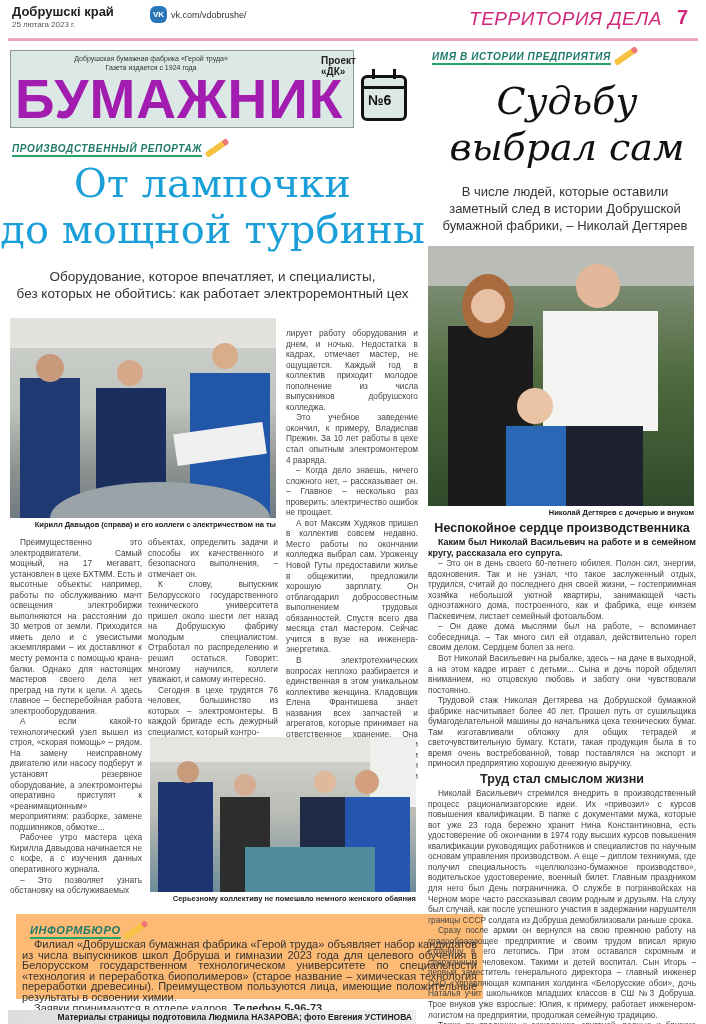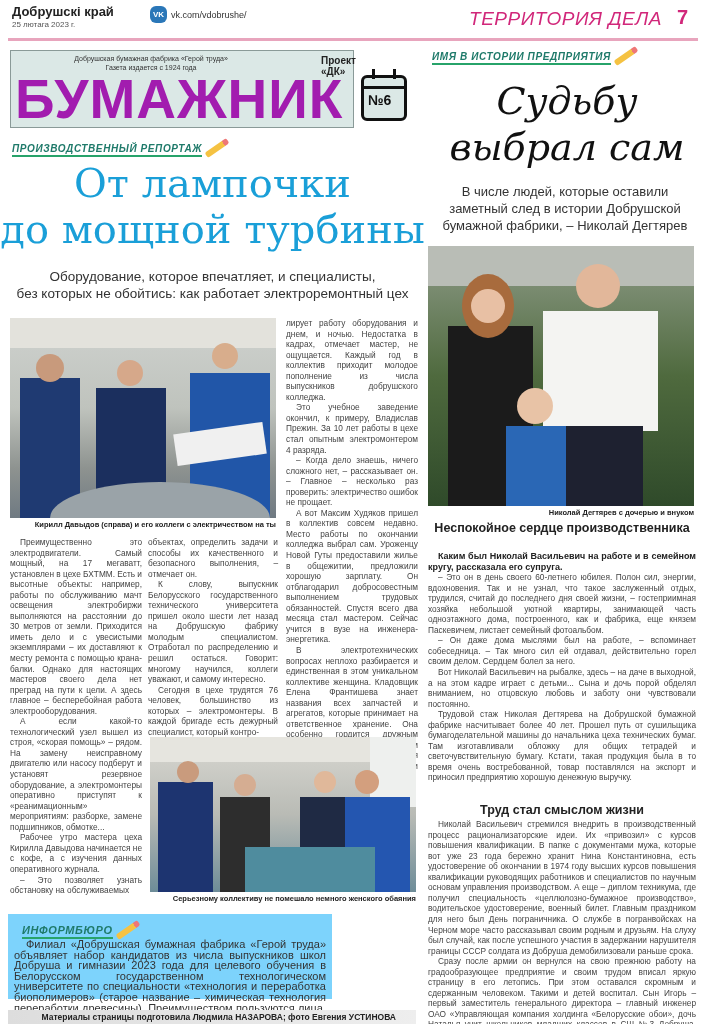--- a/index.html
+++ b/index.html
@@ -27,24 +27,24 @@
 .script-blue{left:0;width:425px;text-align:center;font-family:"DejaVu Serif",serif;color:#1a9fd8;font-size:40px;line-height:46px}
 .deck{left:0;width:425px;text-align:center;font-size:13.5px;line-height:17px;color:#333}
 .photo{background:#888;overflow:hidden}
 .caption{font-size:7.5px;font-weight:bold;color:#222;text-align:right;white-space:nowrap}
 .col{font-size:8.3px;line-height:10.55px;color:#444;text-align:justify}
 .col p{text-indent:10px}
 .col p.lead{font-weight:bold;color:#222;font-size:9px;text-indent:10px}
 .script-black{left:432px;width:270px;text-align:center;font-family:"DejaVu Serif",serif;font-style:italic;font-size:38px;line-height:46px;color:#111}
 .deck-r{left:430px;width:270px;text-align:center;font-size:13px;line-height:17px;color:#333}
 .subhead{font-size:12.5px;font-weight:bold;color:#222;text-align:center}
-.info{left:8px;top:914px;width:324px;height:85px;background:#7dd3fc}
+.info{left:16px;top:914px;width:467px;height:85px;background:#fdba74}
 .info-tag{position:absolute;left:14px;top:6px}
 .info-text{position:absolute;left:6px;top:25px;right:6px;font-size:11px;line-height:10.6px;color:#333;text-align:justify}
-.credits{left:8px;top:1010px;width:408px;height:14px;background:linear-gradient(90deg,#ddd,#eee);font-size:8.5px;font-weight:bold;text-align:right;padding-right:20px;line-height:14px;color:#222}
+.credits{left:8px;top:1010px;width:408px;height:14px;background:linear-gradient(90deg,#ddd,#eee);font-size:8.5px;font-weight:bold;text-align:right;padding-right:4px;line-height:14px;color:#222}
 </style>
 </head>
 <body>
 
 <div class="abs top-logo">Добрушскі край</div>
 <div class="abs top-date">25 лютага 2023 г.</div>
 <div class="abs vk">
   <span class="vk-box">VK</span>
   <span>vk.com/vdobrushe/</span>
 </div>
@@ -99,21 +99,21 @@
   <p>Рабочее утро мастера цеха Кирилла Давыдова начинается не с кофе, а с изучения данных оперативного журнала.</p>
   <p>– Это позволяет узнать обстановку на обслуживаемых</p>
 </div>
 
 <div class="abs col" style="left:148px;top:537px;width:130px">
   <p style="text-indent:0">объектах, определить задачи и способы их качественного и безопасного выполнения, – отмечает он.</p>
   <p>К слову, выпускник Белорусского государственного технического университета пришел около шести лет назад на Добрушскую фабрику молодым специалистом. Отработал по распределению и решил остаться. Говорит: многому научился, коллеги уважают, и самому интересно.</p>
   <p>Сегодня в цехе трудятся 76 человек, большинство из которых – электромонтеры. В каждой бригаде есть дежурный специалист, который контро-</p>
 </div>
 
-<div class="abs col" style="left:286px;top:318px;width:132px">
+<div class="abs col" style="left:286px;top:328px;width:132px">
   <p style="text-indent:0">лирует работу оборудования и днем, и ночью. Недостатка в кадрах, отмечает мастер, не ощущается. Каждый год в коллектив приходит молодое пополнение из числа выпускников добрушского колледжа.</p>
   <p>Это учебное заведение окончил, к примеру, Владислав Прежин. За 10 лет работы в цехе стал опытным электромонтером 4 разряда.</p>
   <p>– Когда дело знаешь, ничего сложного нет, – рассказывает он. – Главное – несколько раз проверить: электричество ошибок не прощает.</p>
   <p>А вот Максим Худяков пришел в коллектив совсем недавно. Место работы по окончании колледжа выбрал сам. Уроженцу Новой Гуты предоставили жилье в общежитии, предложили хорошую зарплату. Он отблагодарил добросовестным выполнением трудовых обязанностей. Спустя всего два месяца стал мастером. Сейчас учится в вузе на инженера-энергетика.</p>
   <p>В электротехнических вопросах неплохо разбирается и единственная в этом уникальном коллективе женщина. Кладовщик Елена Франтишева знает названия всех запчастей и агрегатов, которые принимает на ответственное хранение. Она особенно гордится дружным коллективом, в котором гармонично сочетаются профессиональный опыт и молодежный задор.</p>
 </div>
 
 <div class="abs photo" style="left:150px;top:737px;width:266px;height:155px;background:linear-gradient(180deg,#d9d8d2 0%,#b9bbb5 50%,#6d8c98 100%)">
   <svg width="266" height="155" viewBox="0 0 266 155">
     <rect x="0" y="0" width="266" height="25" fill="#e6e5df"></rect>
@@ -165,26 +165,26 @@
     <rect x="135" y="180" width="80" height="80" fill="#1e2130"></rect>
     <circle cx="170" cy="40" r="22" fill="#e2b79a"></circle>
     <rect x="78" y="180" width="60" height="80" fill="#2a67b5"></rect>
     <circle cx="107" cy="160" r="18" fill="#e8c3a6"></circle>
   </svg>
 </div>
 <div class="abs caption" style="left:428px;top:508px;width:266px">Николай Дегтярев с дочерью и внуком</div>
 
 <div class="abs" style="left:428px;top:521px;width:268px">
   <div class="subhead">Неспокойное сердце производственника</div>
-  <div class="col" style="margin-top:16px">
+  <div class="col" style="margin-top:2px">
     <p class="lead">Каким был Николай Васильевич на работе и в семейном кругу, рассказала его супруга.</p>
     <p>– Это он в день своего 60-летнего юбилея. Полон сил, энергии, вдохновения. Так и не узнал, что такое заслуженный отдых, трудился, считай до последнего дня своей жизни, – гостеприимная хозяйка небольшой уютной квартиры, занимающей часть одноэтажного дома, построенного, как и фабрика, еще князем Паскевичем, листает семейный фотоальбом.</p>
     <p>– Он даже дома мыслями был на работе, – вспоминает собеседница. – Так много сил ей отдавал, действительно горел своим делом. Сердцем болел за него.</p>
     <p>Вот Николай Васильевич на рыбалке, здесь – на даче в выходной, а на этом кадре играет с детьми... Сына и дочь порой обделял вниманием, но отцовскую любовь и заботу они чувствовали постоянно.</p>
     <p>Трудовой стаж Николая Дегтярева на Добрушской бумажной фабрике насчитывает более 40 лет. Прошел путь от сушильщика бумагоделательной машины до начальника цеха технических бумаг. Там изготавливали обложку для общих тетрадей и светочувствительную бумагу. Кстати, такая продукция была в то время очень востребованной, товар поставлялся на экспорт и приносил предприятию хорошую денежную выручку.</p>
   </div>
-  <div class="subhead" style="margin-top:20px">Труд стал смыслом жизни</div>
+  <div class="subhead" style="margin-top:3px">Труд стал смыслом жизни</div>
   <div class="col" style="margin-top:2px">
     <p>Николай Васильевич стремился внедрить в производственный процесс рационализаторские идеи. Их «привозил» с курсов повышения квалификации. В папке с документами мужа, которые вот уже 23 года бережно хранит Нина Константиновна, есть удостоверение об окончании в 1974 году высших курсов повышения квалификации руководящих работников и специалистов по научным основам управления производством. А еще – диплом техникума, где получил специальность «целлюлозно-бумажное производство», водительское удостоверение, военный билет. Главным праздником для него был День пограничника. О службе в погранвойсках на Черном море часто рассказывал своим родным и друзьям. На слуху был случай, как после успешного участия в задержании нарушителя границы СССР солдата из Добруша демобилизовали раньше срока.</p>
     <p>Сразу после армии он вернулся на свою прежнюю работу на градообразующее предприятие и своим трудом вписал яркую страницу в его летопись. При этом оставался скромным и сдержанным человеком. Такими и детей воспитал. Сын Игорь – первый заместитель генерального директора – главный инженер ОАО «Управляющая компания холдинга «Белорусские обои», дочь Наталья учит школьников младших классов в СШ №3 Добруша. Трое внуков уже взрослые: Юлия, к примеру, работает инженером-логистом на предприятии, продолжая семейную традицию.</p>
     <p>Также по традиции, к сожалению, грустной, родные и близкие Николая Васильевича соберутся в день, когда перестало биться его сердце, чтобы сказать: « Мы помним, кем ты был для нас, и никогда не забудем».</p>
   </div>
 </div>
 
 </body></html>

